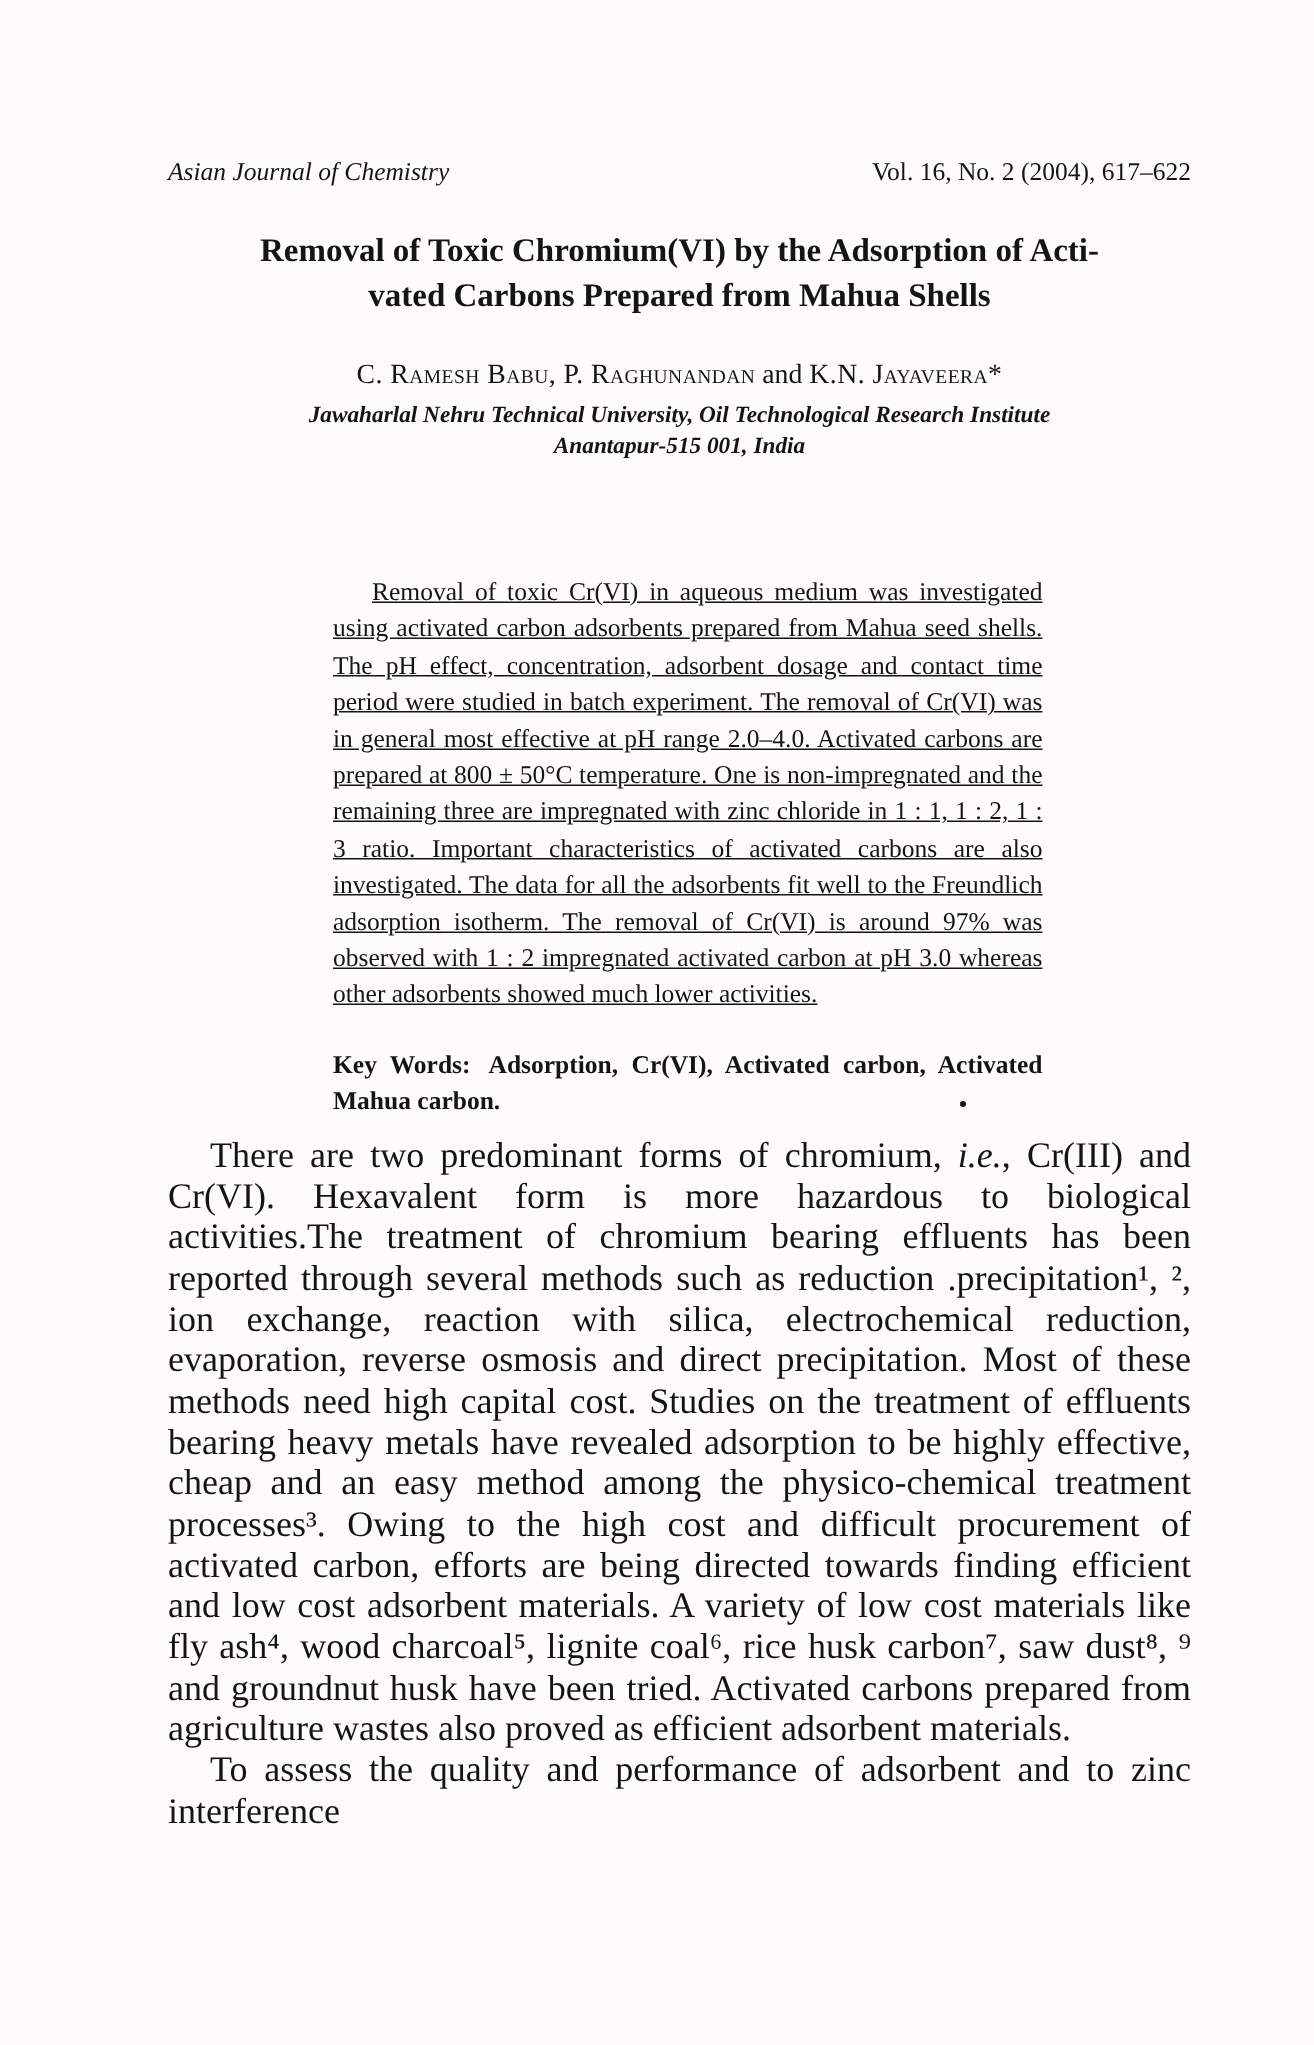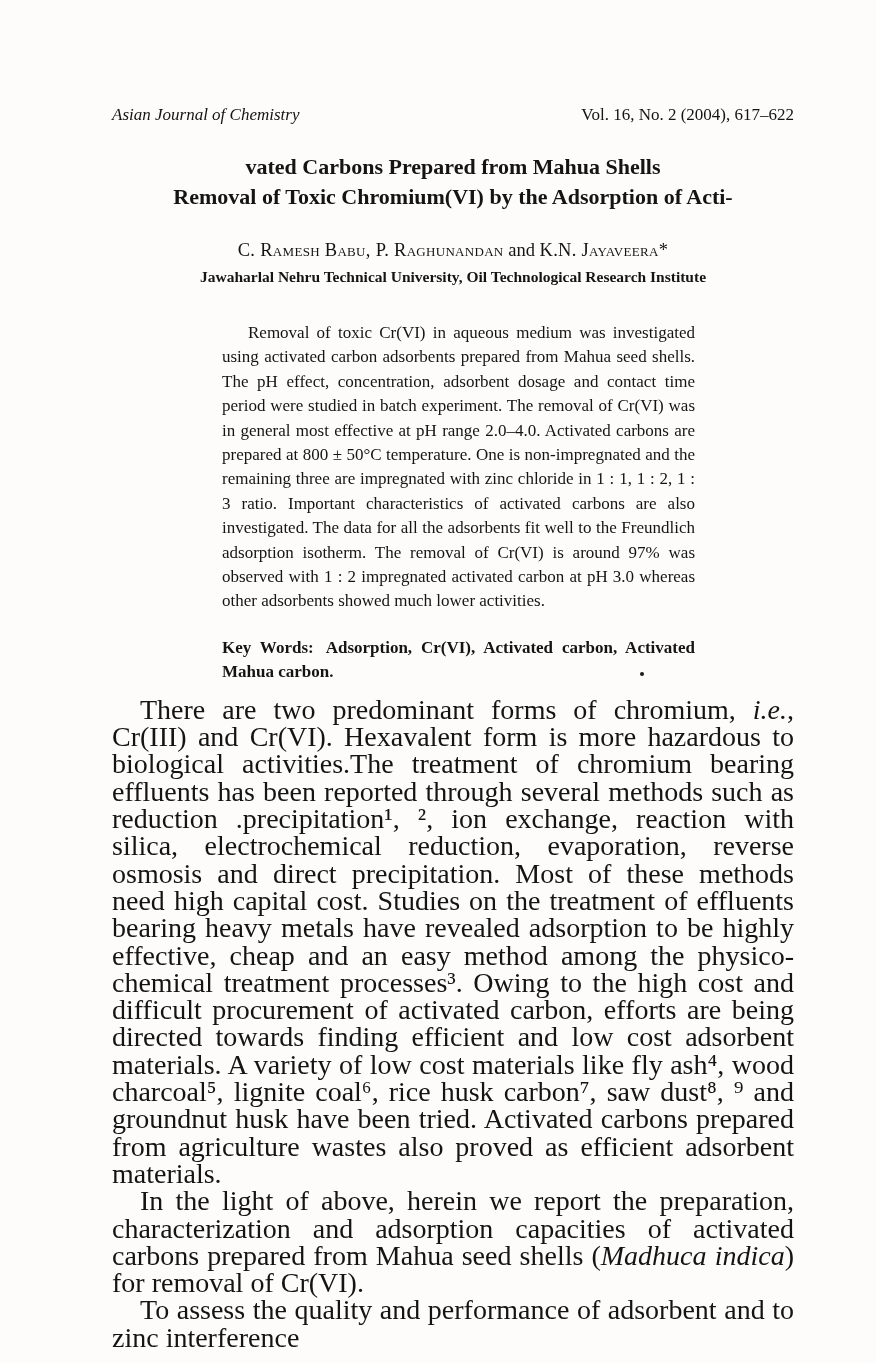--- a/index.html
+++ b/index.html
@@ -45,32 +45,34 @@
     margin: 26px 0 0 0;
     text-align: center;
     font-size: 18.5px;
     line-height: 24px;
   }
   .smallcaps { font-variant: small-caps; letter-spacing: 0.3px; }
 
   .affiliation {
     margin: 4px 0 0 0;
     text-align: center;
+    font-style: italic;
     font-weight: 700;
     font-size: 15.5px;
     line-height: 21px;
   }
   .affil-line { display: block; }
 
   .abstract {
-    margin: 34px 99px 0 110px;
+    margin: 75px 99px 0 110px;
     font-size: 17px;
     line-height: 24.4px;
     text-align: justify;
     text-indent: 26px;
+    text-decoration: underline;
   }
 
   .keywords {
     position: relative;
     margin: 22px 99px 0 110px;
     font-size: 17px;
     line-height: 24.5px;
     font-weight: 700;
     text-align: justify;
   }
@@ -91,57 +93,57 @@
     font-size: 19.5px;
     font-weight: 700;
     line-height: 26px;
     letter-spacing: 0.4px;
   }
   .intro-heading { margin-top: 52px; }
   .exp-heading   { margin-top: 14px; }
 
   .body-para {
     margin: 11px 0 0 0;
-    font-size: 28px;
+    font-size: 24px;
     line-height: 27.3px;
     text-align: justify;
     text-indent: 28px;
   }
   .body-para + .body-para { margin-top: 0; }
 
   .em { font-style: italic; }
 </style>
 </head>
 <body>
 
 <div class="page">
   <div class="content">
 
     <header class="running-head">
       <span class="journal">Asian Journal of Chemistry</span>
       <span class="issue">Vol. 16, No. 2 (2004), 617–622</span>
     </header>
 
     <h1 class="title">
+      <span class="title-line">Removal of Toxic Chromium(VI) by the Adsorption of Acti-</span>
       <span class="title-line">vated Carbons Prepared from Mahua Shells</span>
-      <span class="title-line">Removal of Toxic Chromium(VI) by the Adsorption of Acti-</span>
     </h1>
 
     <p class="authors"><span class="smallcaps">C. Ramesh Babu, P. Raghunandan</span><span> and </span><span class="smallcaps">K.N. Jayaveera*</span></p>
 
     <p class="affiliation">
       <span class="affil-line">Jawaharlal Nehru Technical University, Oil Technological Research Institute</span>
+      <span class="affil-line">Anantapur-515 001, India</span>
     </p>
 
     <p class="abstract">Removal of toxic Cr(VI) in aqueous medium was investigated using activated carbon adsorbents prepared from Mahua seed shells. The pH effect, concentration, adsorbent dosage and contact time period were studied in batch experiment. The removal of Cr(VI) was in general most effective at pH range 2.0–4.0. Activated carbons are prepared at 800 ± 50°C temperature. One is non-impregnated and the remaining three are impregnated with zinc chloride in 1 : 1, 1 : 2, 1 : 3 ratio. Important characteristics of activated carbons are also investigated. The data for all the adsorbents fit well to the Freundlich adsorption isotherm. The removal of Cr(VI) is around 97% was observed with 1 : 2 impregnated activated carbon at pH 3.0 whereas other adsorbents showed much lower activities.</p>
 
     <p class="keywords"><span class="kw-label">Key Words:</span><span class="kw-text">Adsorption, Cr(VI), Activated carbon, Activated Mahua carbon.</span><span class="artifact-dot"></span></p>
 
 
     <p class="body-para"><span>There are two predominant forms of chromium, </span><span class="em">i.e.</span><span>, Cr(III) and Cr(VI). Hexavalent form is more hazardous to biological activities.The treatment of chromium bearing effluents has been reported through several methods such as reduction .precipitation¹, ², ion exchange, reaction with silica, electrochemical reduction, evaporation, reverse osmosis and direct precipitation. Most of these methods need high capital cost. Studies on the treatment of effluents bearing heavy metals have revealed adsorption to be highly effective, cheap and an easy method among the physico-chemical treatment processes³. Owing to the high cost and difficult procurement of activated carbon, efforts are being directed towards finding efficient and low cost adsorbent materials. A variety of low cost materials like fly ash⁴, wood charcoal⁵, lignite coal⁶, rice husk carbon⁷, saw dust⁸, ⁹ and groundnut husk have been tried. Activated carbons prepared from agriculture wastes also proved as efficient adsorbent materials.</span></p>
 
-    <p class="body-para"><span>In the light of above, herein we report the preparation, characterization and adsorption capacities of activated carbons prepared from Mahua seed shells (</span><span class="em">Madhuca indica</span><span>) for removal of Cr(VI).</span></p>
 
 
     <p class="body-para">To assess the quality and performance of adsorbent and to zinc interference</p>
 
   </div>
 </div>
 
 </body></html>

